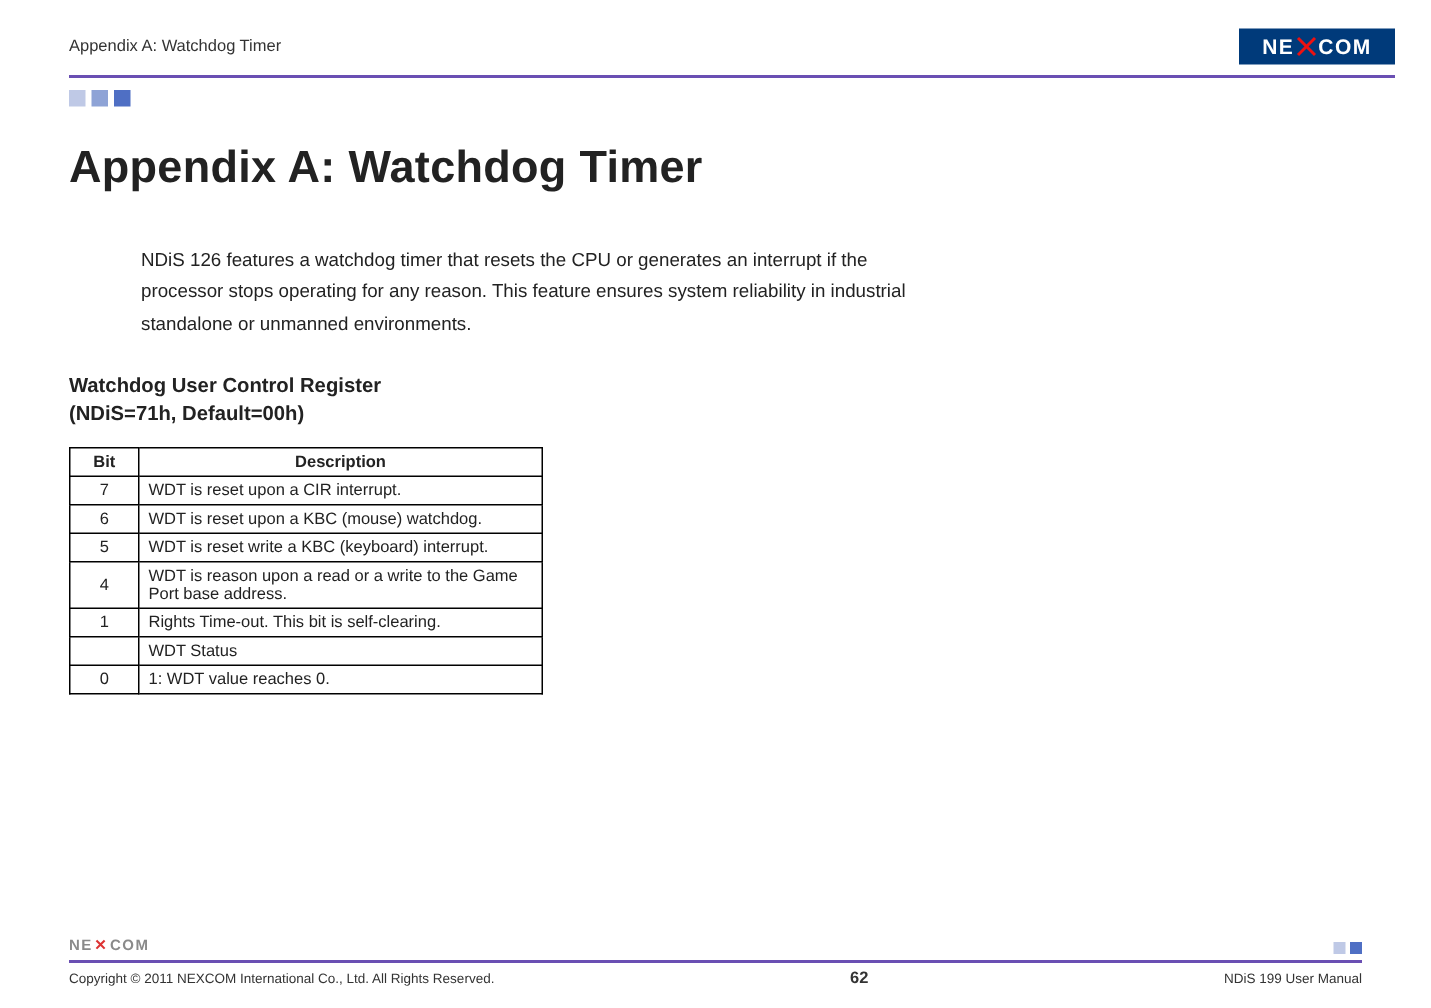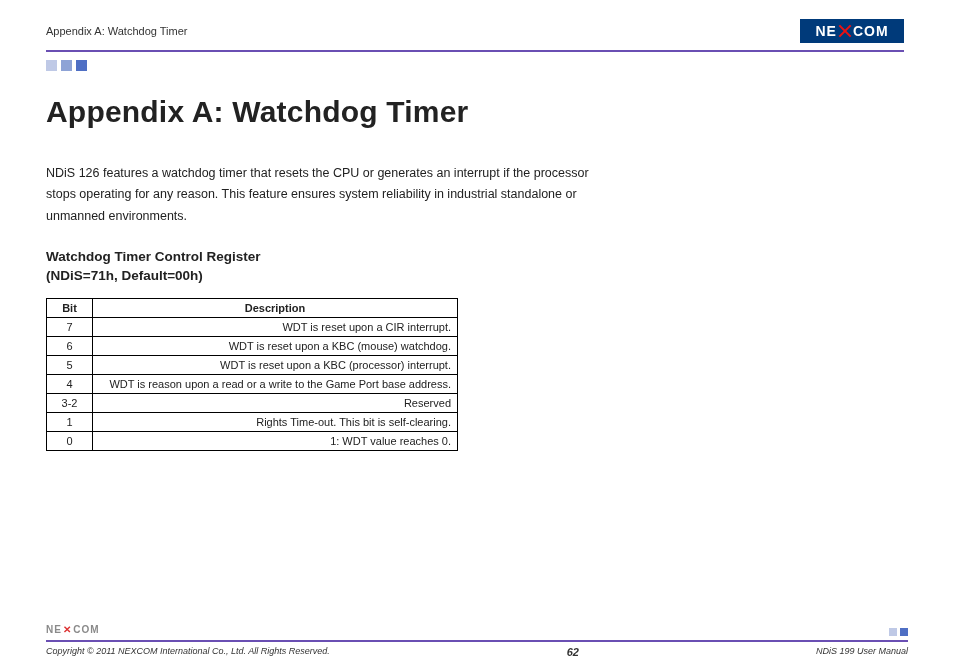--- a/index.html
+++ b/index.html
@@ -1,17 +1,17 @@
 <!DOCTYPE html>
 <html><head>
 <meta charset="utf-8">
 <style>
   * { box-sizing: border-box; margin: 0; padding: 0; }
   html, body { width: 954px; height: 672px; font-family: "Segoe UI", Arial, sans-serif; background: #fff; color: #222; }
-  .page { position: relative; width: 954px; height: 672px; padding: 18px 50px 0 46px; }
+  .page { position: relative; width: 954px; height: 672px; padding: 18px 24px 0 46px; }
 
   
   .hdr { display: flex; justify-content: space-between; align-items: center; height: 26px; }
   .hdr-title { font-size: 11px; color: #333; }
   .logo-wrap { }
   .logo { width: 104px; height: 24px; background: #003a7a; display: flex; align-items: center; justify-content: center; }
   .logo-text { font-weight: 700; font-size: 14px; letter-spacing: 1px; color: #fff; display: flex; align-items: center; }
   .logo-x { position: relative; display: inline-block; width: 14px; height: 14px; margin: 0 1px; }
   .logo-x::before, .logo-x::after { content: ""; position: absolute; left: 6px; top: -1px; width: 2px; height: 16px; background: #e11; }
   .logo-x::before { transform: rotate(45deg); }
@@ -20,37 +20,37 @@
   .rule-top { margin-top: 6px; border-top: 2px solid #6a4fb3; height: 0; }
 
   .squares { margin-top: 8px; display: flex; gap: 4px; }
   .sq { width: 11px; height: 11px; }
   .sq1 { background: #bfc9e6; }
   .sq2 { background: #8ea3d6; }
   .sq3 { background: #4f6fc4; }
 
   .content { margin-top: 24px; max-width: 560px; }
   h1.title { font-size: 30px; font-weight: 700; margin-bottom: 34px; letter-spacing: .2px; }
-  p.intro { font-size: 12.5px; line-height: 1.7; margin-bottom: 20px; }
+  p.intro { font-size: 12.5px; line-height: 1.7; margin-bottom: 20px; margin-left: 48px; }
 
   h2.sub { font-size: 13.5px; font-weight: 700; line-height: 1.45; margin-bottom: 12px; }
 
-  table.reg { width: 412px; border-collapse: collapse; font-size: 11px; }
-  table.reg th, table.reg td { border: 1px solid #000; padding: 3px 6px; text-align: right; }
+  table.reg { width: 316px; border-collapse: collapse; font-size: 11px; }
+  table.reg th, table.reg td { border: 1px solid #000; padding: 3px 6px; text-align: left; }
   table.reg th { font-weight: 700; text-align: center; }
   table.reg td.bit { width: 46px; text-align: center; }
 
   
   .ftr { position: absolute; left: 46px; right: 46px; bottom: 14px; }
   .rule-bot { border-top: 2px solid #6a4fb3; margin-bottom: 4px; position: relative; }
   .mini-logo { position: absolute; left: 0; top: -18px; font-size: 10px; font-weight: 700; letter-spacing: 1px; color: #8a8a8a; display: flex; align-items: center; }
   .mini-logo .mx { color: #d33; margin: 0 1px; }
   .ftr-sq { position: absolute; right: 0; top: -14px; display: flex; gap: 3px; }
   .ftr-sq .sq { width: 8px; height: 8px; }
-  .ftr-row { display: flex; justify-content: space-between; align-items: flex-start; font-size: 9px; color: #333; font-style: italic; }
+  .ftr-row { display: flex; justify-content: space-between; align-items: center; font-size: 9px; color: #333; }
   .pgnum { font-weight: 700; font-size: 11px; }
 </style>
 </head>
 <body>
 
 <div class="page">
 
   <div class="hdr">
     <div class="hdr-title">Appendix A: Watchdog Timer</div>
     <div class="logo-wrap">
@@ -71,21 +71,21 @@
     <div class="sq sq2"></div>
     <div class="sq sq3"></div>
   </div>
 
   <div class="content">
     <h1 class="title">Appendix A: Watchdog Timer</h1>
 
     <p class="intro">NDiS 126 features a watchdog timer that resets the CPU or generates an interrupt if the processor stops operating for any reason. This feature ensures system reliability in industrial standalone or unmanned environments.</p>
 
     <h2 class="sub">
-      <span>Watchdog Timer Control Register</span><br>
+      <span>Watchdog User Control Register</span><br>
       <span>(NDiS=71h, Default=00h)</span>
     </h2>
 
     <table class="reg">
       <thead>
         <tr>
           <th>Bit</th>
           <th>Description</th>
         </tr>
       </thead>
@@ -93,33 +93,33 @@
         <tr>
             <td class="bit">7</td>
             <td>WDT is reset upon a CIR interrupt.</td>
           </tr>
         <tr>
             <td class="bit">6</td>
             <td>WDT is reset upon a KBC (mouse) watchdog.</td>
           </tr>
         <tr>
             <td class="bit">5</td>
-            <td>WDT is reset upon a KBC (processor) interrupt.</td>
+            <td>WDT is reset write a KBC (keyboard) interrupt.</td>
           </tr>
         <tr>
             <td class="bit">4</td>
             <td>WDT is reason upon a read or a write to the Game Port base address.</td>
           </tr>
         <tr>
-            <td class="bit">3-2</td>
-            <td>Reserved</td>
+            <td class="bit">1</td>
+            <td>Rights Time-out. This bit is self-clearing.</td>
           </tr>
         <tr>
-            <td class="bit">1</td>
-            <td>Rights Time-out. This bit is self-clearing.</td>
+            <td class="bit"></td>
+            <td>WDT Status</td>
           </tr>
         <tr>
             <td class="bit">0</td>
             <td>1: WDT value reaches 0.</td>
           </tr>
       </tbody>
     </table>
   </div>
 
   <div class="ftr">

